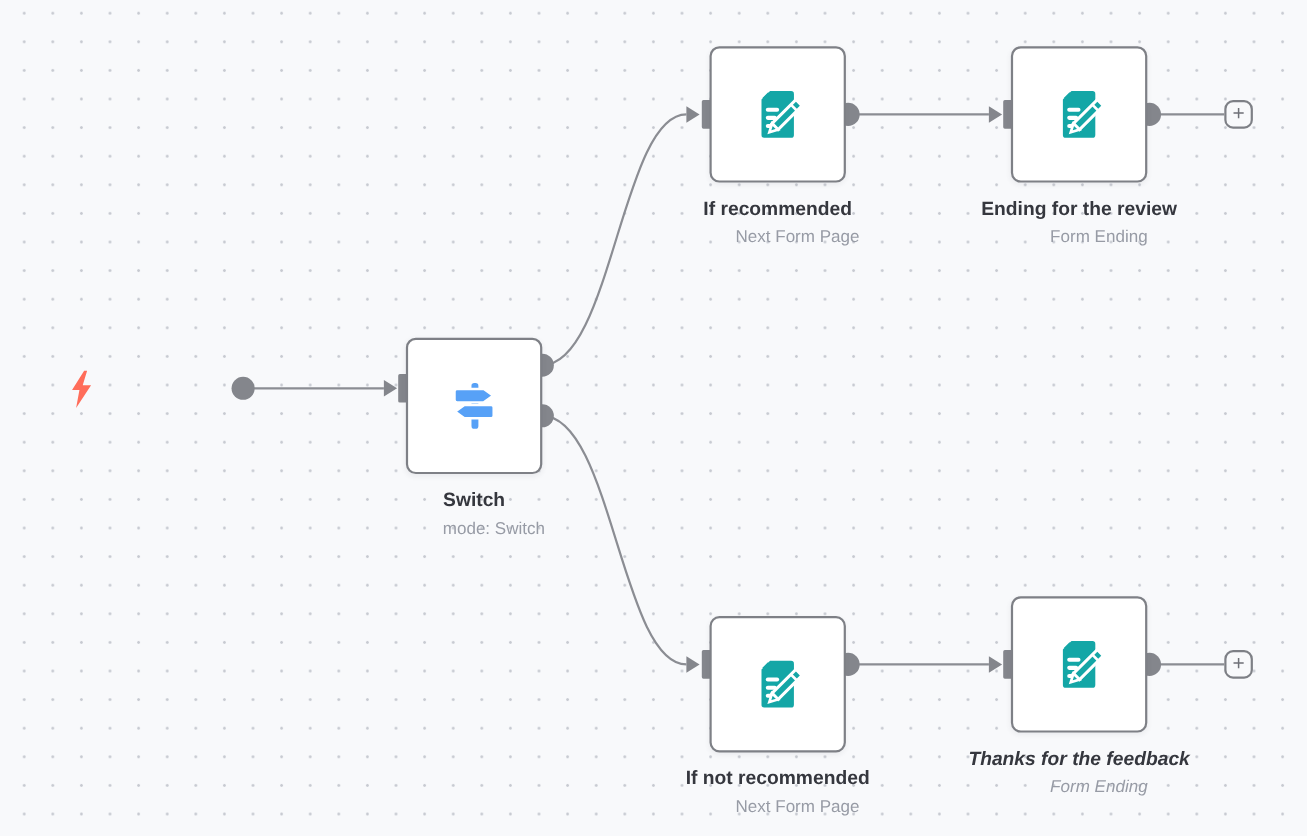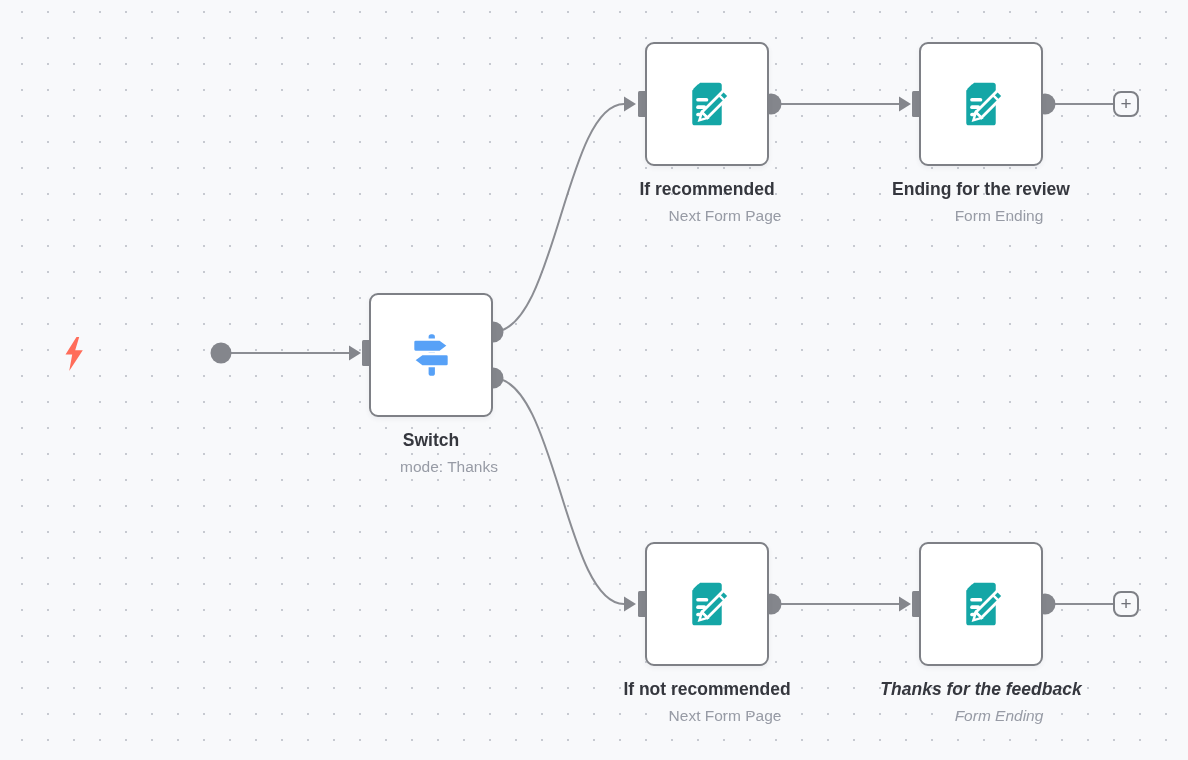--- a/index.html
+++ b/index.html
@@ -93,32 +93,32 @@
     <circle cx="1045" cy="604" r="10.5" fill="#84868c"></circle>
   </svg>
 
   <span class="bolt" style="left:62px;top:336px;">
     <svg width="24" height="36" viewBox="0 0 24 36">
       <path d="M14.5 1 L3.5 18.5 H10.2 L7.2 35 L20.8 14.2 H13.2 L17.2 1 Z" fill="#ff6d5a"></path>
     </svg>
   </span>
 
 
-  <div class="node-wrap" style="left:369px;top:293px;">
+  <div class="node-wrap" style="left:369px;top:307px;">
     <div class="node">
       <span class="icon">
         <svg width="52" height="52" viewBox="0 0 24 24">
           <rect x="10.9" y="2.4" width="2.9" height="19.2" rx="1.2" fill="#57a1f7"></rect>
           <path d="M4.9 4.9 H16.1 L19.9 7.7 L16.1 10.5 H4.9 Q3.8 10.5 3.8 9.4 V6 Q3.8 4.9 4.9 4.9 Z" fill="#57a1f7" stroke="#ffffff" stroke-width="1"></path>
           <path d="M19.1 11.6 H7.9 L4.1 14.4 L7.9 17.2 H19.1 Q20.2 17.2 20.2 16.1 V12.7 Q20.2 11.6 19.1 11.6 Z" fill="#57a1f7" stroke="#ffffff" stroke-width="1"></path>
         </svg>
       </span>
     </div>
     <div class="node-label">Switch</div>
-    <div class="node-sublabel">mode: Thanks</div>
+    <div class="node-sublabel">mode: Switch</div>
   </div>
 
   <div class="node-wrap" style="left:645px;top:42px;">
     <div class="node">
       <span class="icon">
         <svg width="52" height="52" viewBox="0 0 24 24">
           <path d="M8.8 2.2 H17.6 Q18.8 2.2 18.8 3.4 V20.6 Q18.8 21.8 17.6 21.8 H6.4 Q5.2 21.8 5.2 20.6 V5.8 Z" fill="#14a6a6"></path>
           <path d="M8.1 2.6 V5.2 H5.5 Z" fill="#14a6a6"></path>
           <rect x="7" y="9.2" width="5.6" height="1.7" rx="0.85" fill="#ffffff"></rect>
           <rect x="7" y="12.6" width="4.6" height="1.7" rx="0.85" fill="#ffffff"></rect>
@@ -149,21 +149,21 @@
             <path d="M12.7 18.6 L14.5 22 L16.3 18.6 Z" fill="#14a6a6" stroke="#ffffff" stroke-width="1.1"></path>
             <line x1="12.7" y1="7.4" x2="16.3" y2="7.4" stroke="#ffffff" stroke-width="1.1"></line>
           </g>
         </svg>
       </span>
     </div>
     <div class="node-label">Ending for the review</div>
     <div class="node-sublabel">Form Ending</div>
   </div>
 
-  <div class="node-wrap" style="left:645px;top:542px;">
+  <div class="node-wrap" style="left:645px;top:560px;">
     <div class="node">
       <span class="icon">
         <svg width="52" height="52" viewBox="0 0 24 24">
           <path d="M8.8 2.2 H17.6 Q18.8 2.2 18.8 3.4 V20.6 Q18.8 21.8 17.6 21.8 H6.4 Q5.2 21.8 5.2 20.6 V5.8 Z" fill="#14a6a6"></path>
           <path d="M8.1 2.6 V5.2 H5.5 Z" fill="#14a6a6"></path>
           <rect x="7" y="9.2" width="5.6" height="1.7" rx="0.85" fill="#ffffff"></rect>
           <rect x="7" y="12.6" width="4.6" height="1.7" rx="0.85" fill="#ffffff"></rect>
           <rect x="7" y="16" width="3.6" height="1.7" rx="0.85" fill="#ffffff"></rect>
           <g transform="rotate(45 14.5 13.5)">
             <rect x="12.7" y="4.4" width="3.6" height="14.2" fill="#14a6a6" stroke="#ffffff" stroke-width="1.3"></rect>

